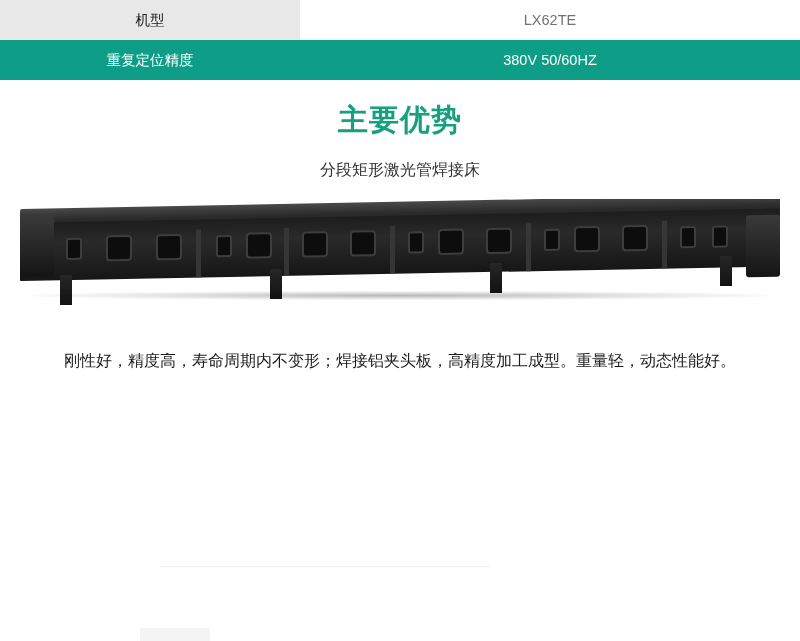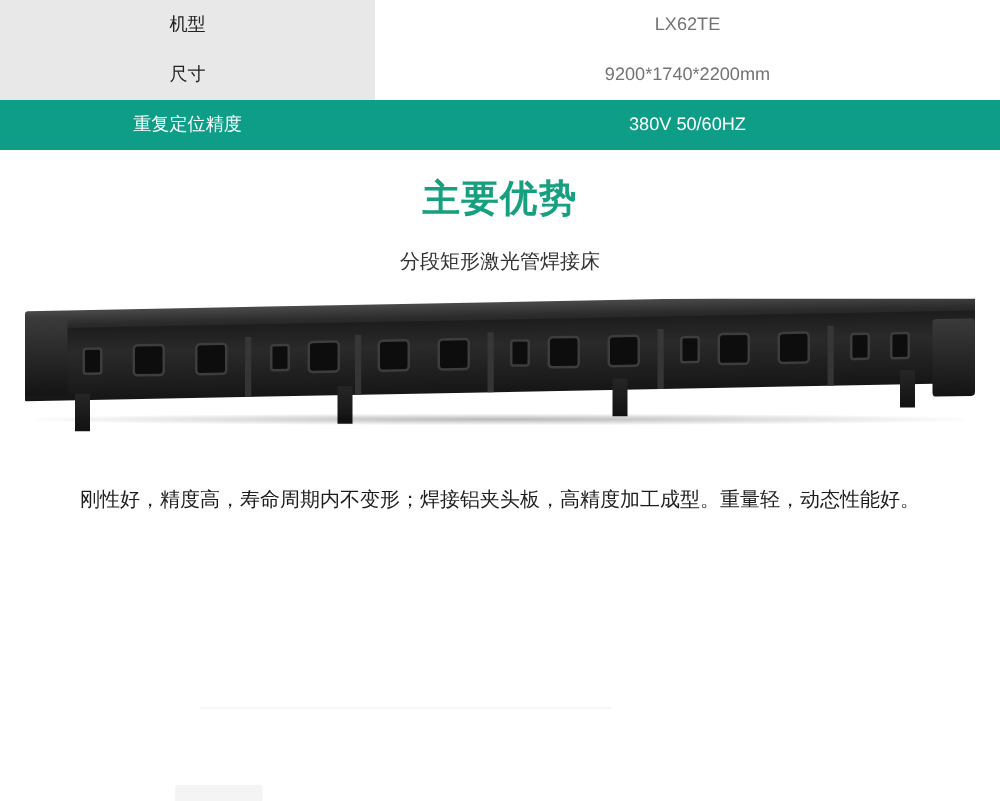--- a/index.html
+++ b/index.html
@@ -186,24 +186,20 @@
 
   <table class="spec-table">
     <colgroup>
         <col class="c1">
         <col class="c2">
       </colgroup>
     <tbody>
       <tr class="light">
         <td class="label">机型</td>
         <td class="value">LX62TE</td>
-      </tr>
-      <tr class="light">
-        <td class="label">尺寸</td>
-        <td class="value">9200*1740*2200mm</td>
       </tr>
       <tr class="dark">
         <td class="label">重复定位精度</td>
         <td class="value">380V 50/60HZ</td>
       </tr>
     </tbody>
   </table>
 
   <div class="adv-wrap">
 

